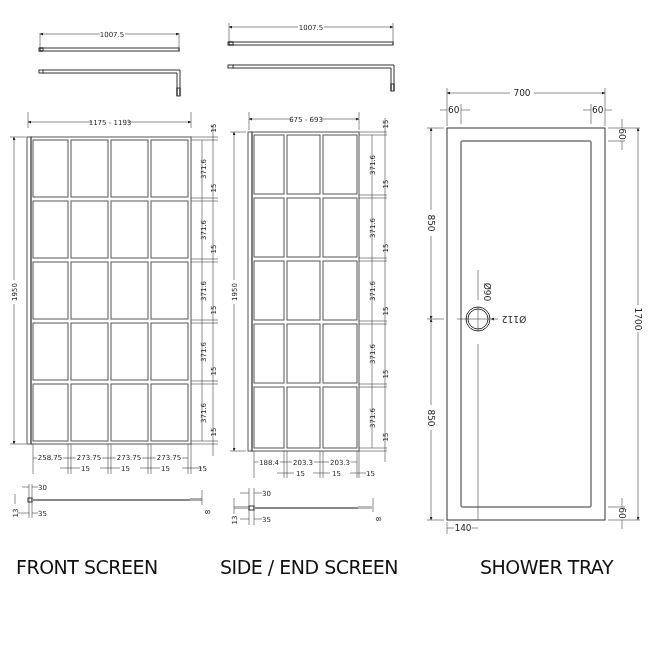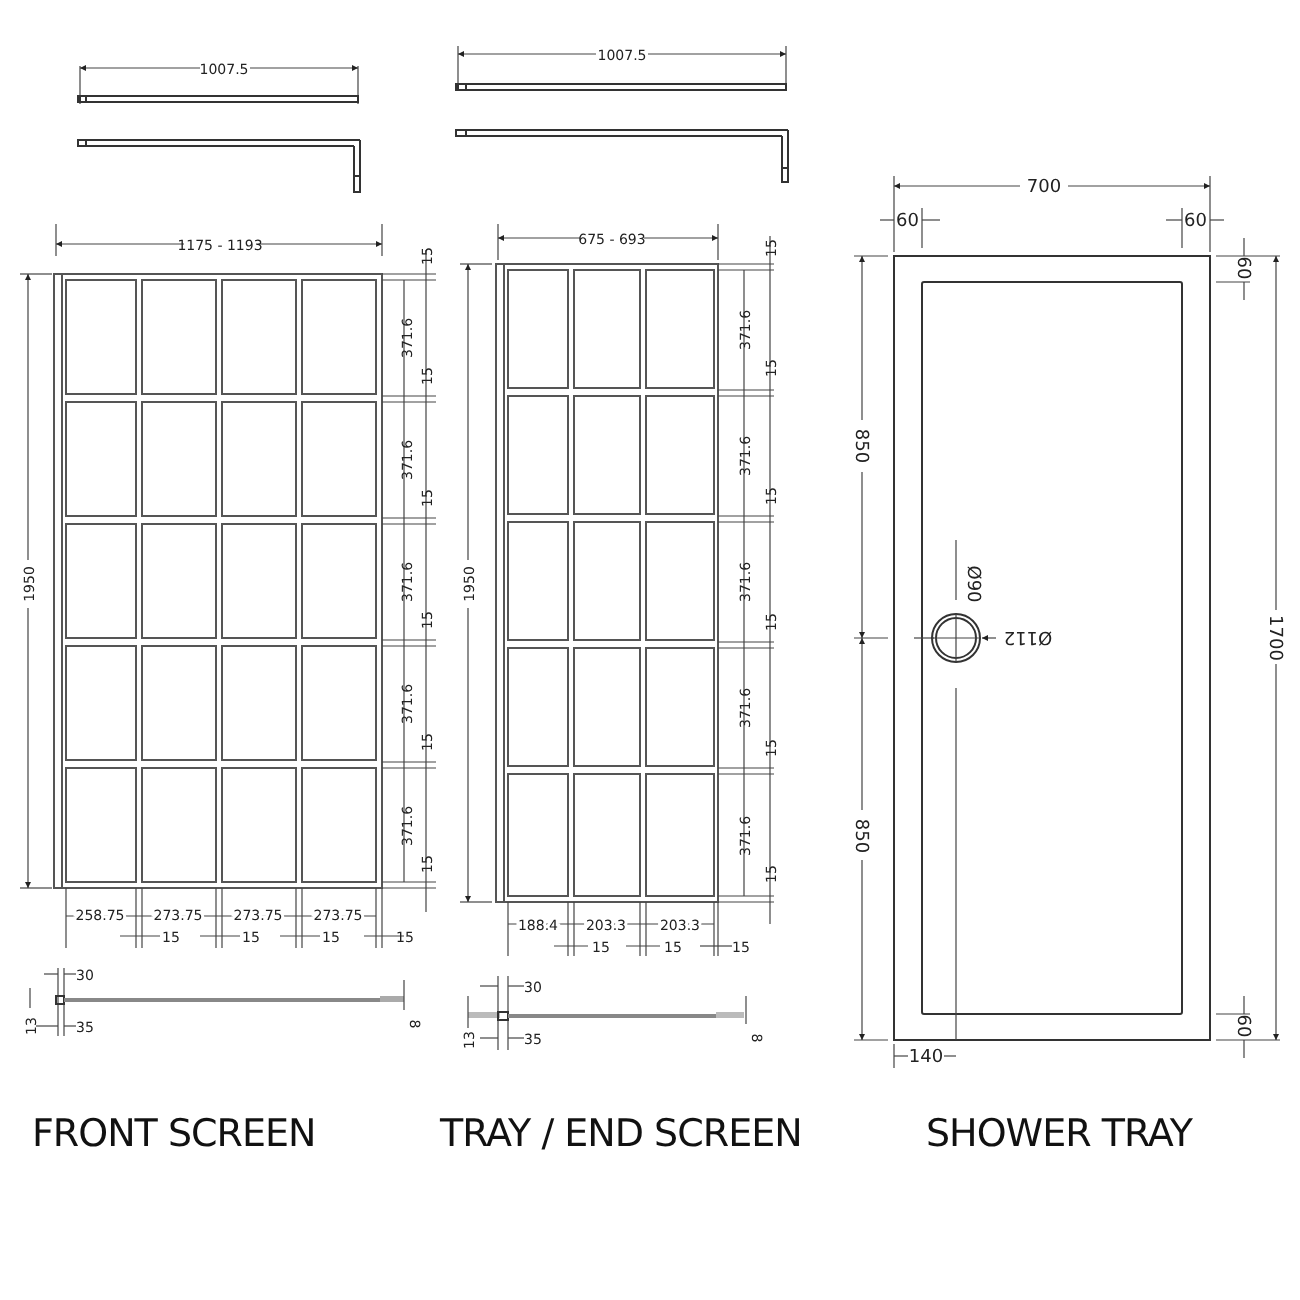--- a/index.html
+++ b/index.html
@@ -334,14 +334,14 @@
     <text class="dimlg" transform="translate(635,319) rotate(90)" text-anchor="middle">1700</text>
 
     <line class="thin" x1="447" y1="522" x2="447" y2="534"></line>
     <line class="thin" x1="447" y1="528" x2="454" y2="528"></line>
     <line class="thin" x1="472" y1="528" x2="478" y2="528"></line>
     <text class="dimlg" x="463" y="531" text-anchor="middle">140</text>
   </g>
 </svg>
 
 <div class="caption" style="left:16px;">FRONT SCREEN</div>
-<div class="caption" style="left:220px;">TRAY / END SCREEN</div>
-<div class="caption" style="left:463px;">SHOWER TRAY</div>
+<div class="caption" style="left:220px;">SIDE / END SCREEN</div>
+<div class="caption" style="left:480px;">SHOWER TRAY</div>
 
 </body></html>

